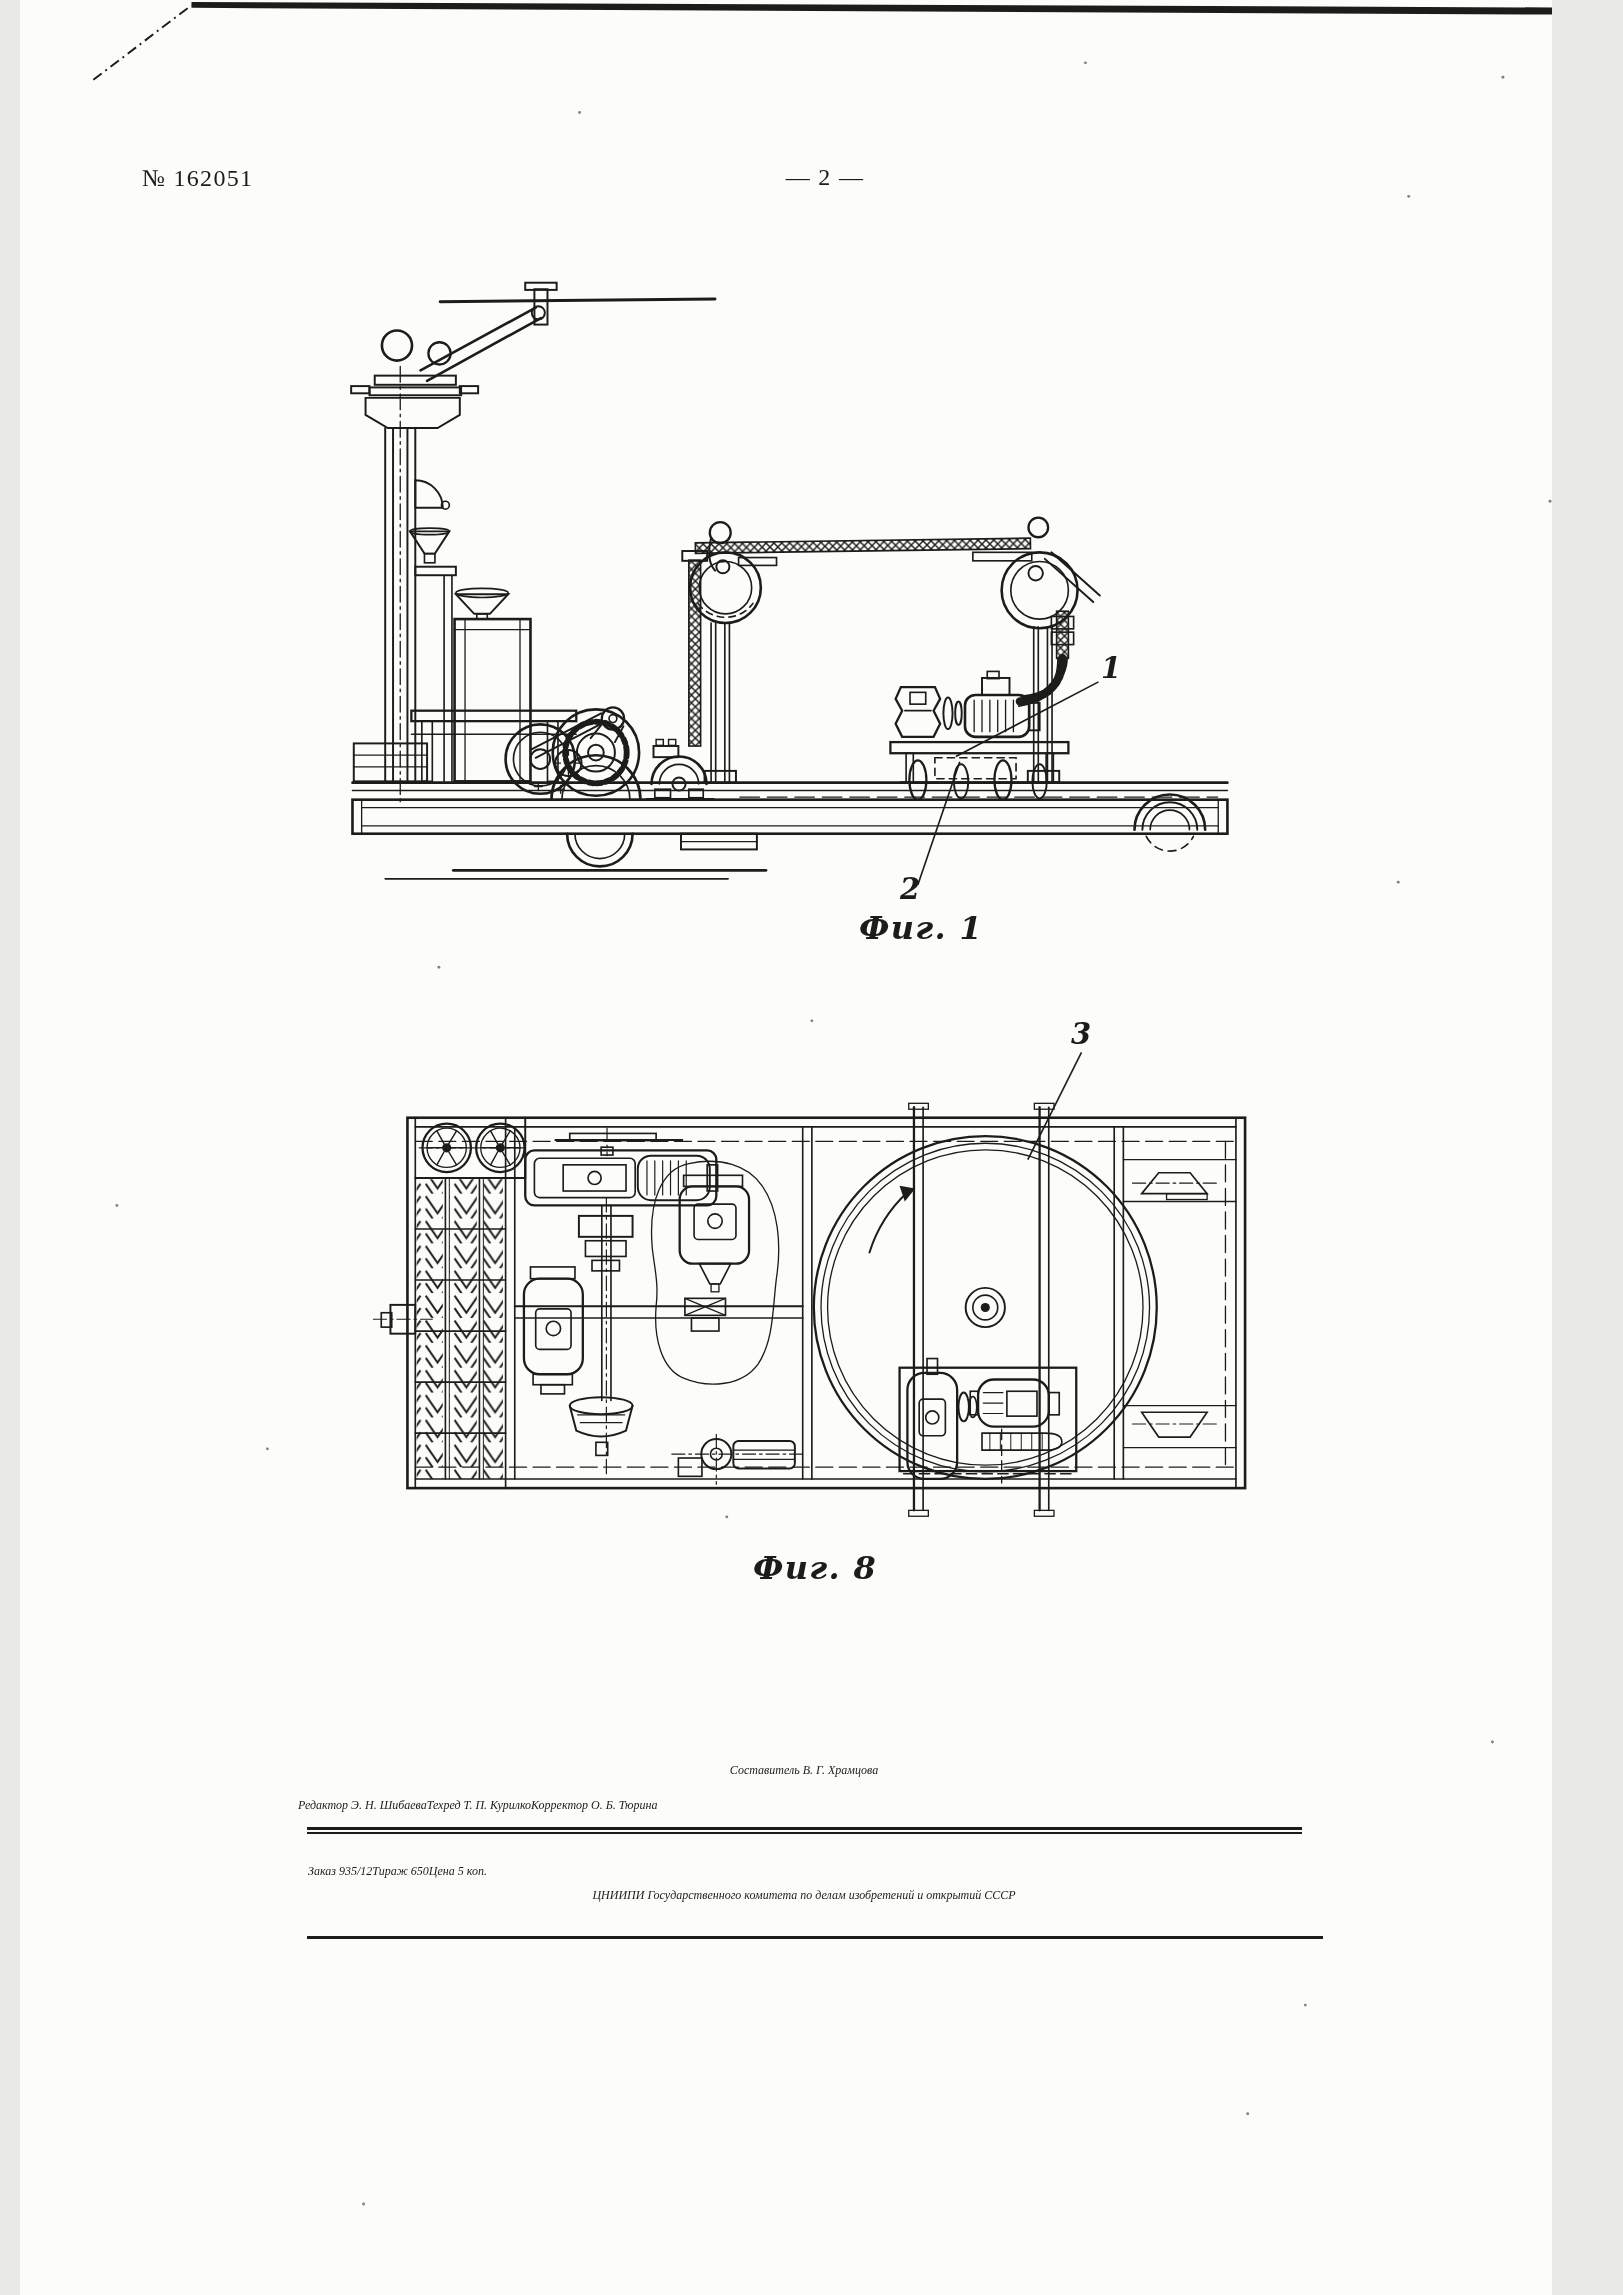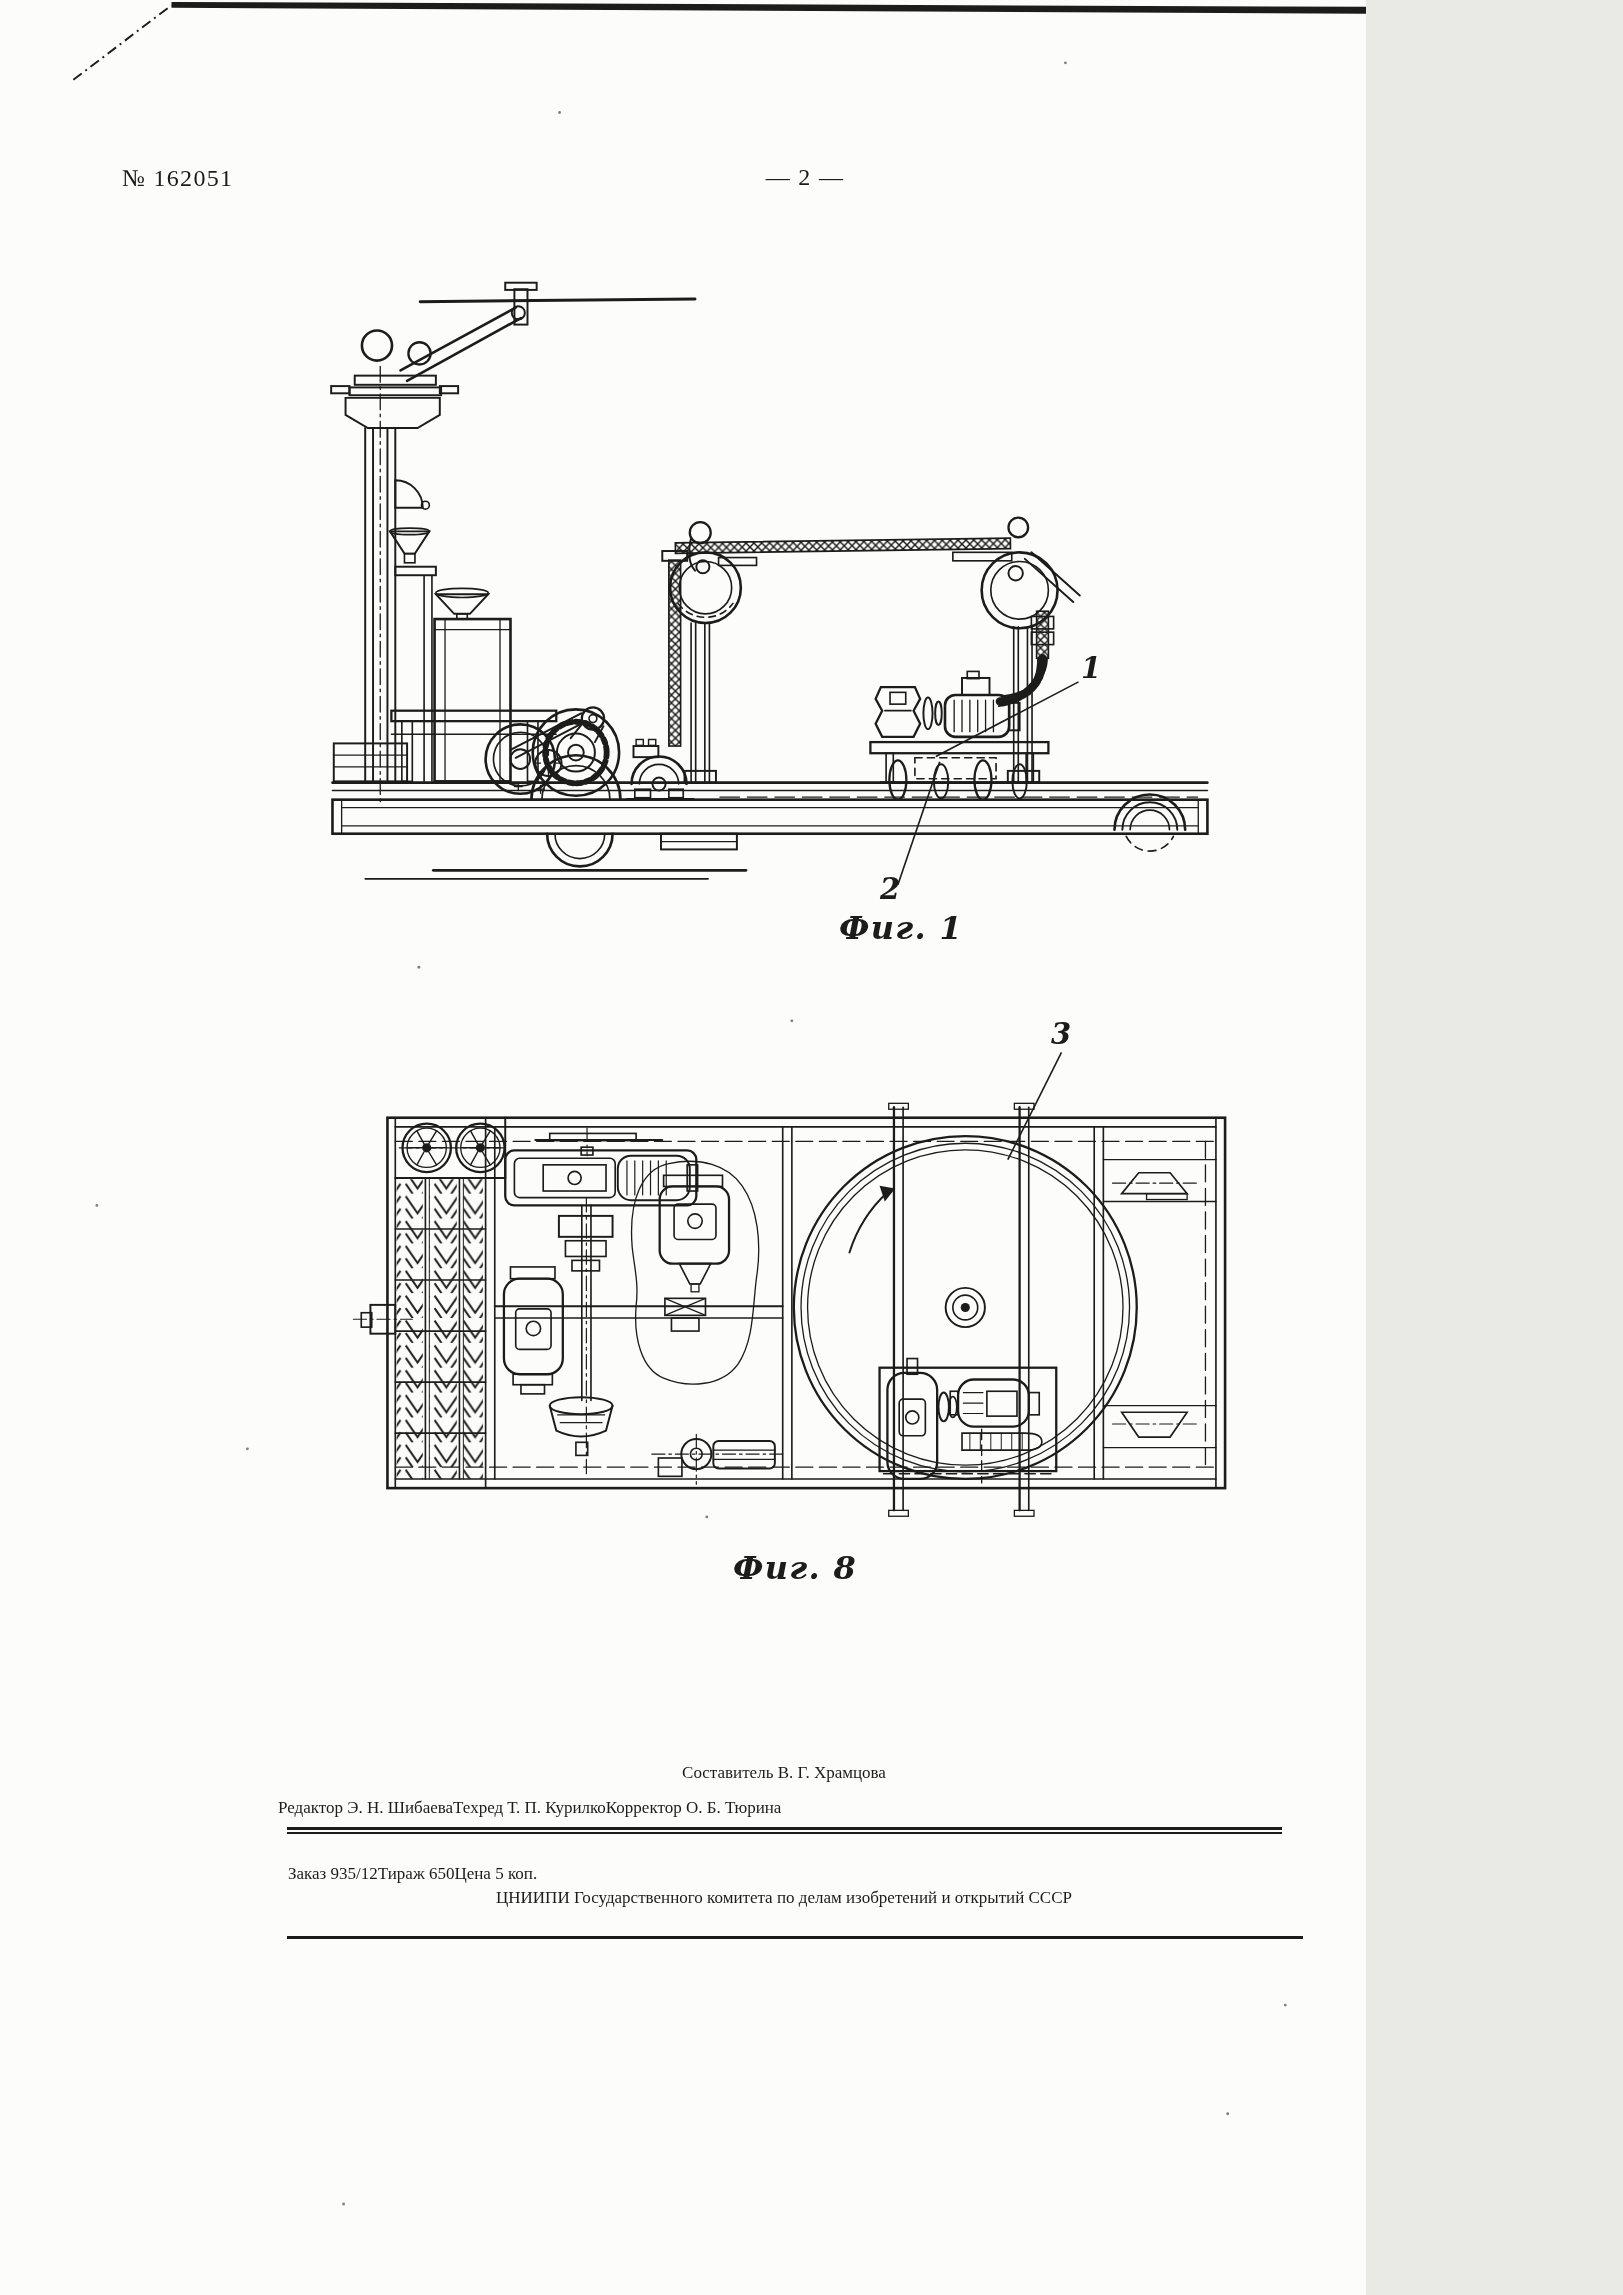--- a/index.html
+++ b/index.html
@@ -1,35 +1,36 @@
 <!DOCTYPE html>
 <html style="--ink: #1c1c1a; --paper: #fcfcfa;font-size:10.5px"><head>
 <meta charset="utf-8">
 <style>
   :root { --ink:#1c1c1a; --paper:#fcfcfa; }
   html,body { margin:0; padding:0; background:#e9e9e6; }
   #page {
-    position:relative; width:1366px; height:2295px;
+    position:relative; width:1532px; height:2295px;
     background:var(--paper); overflow:hidden; color:var(--ink);
     font-family:"Liberation Serif", serif;
+    margin-left:20px;
   }
   .abs { position:absolute; }
   svg { position:absolute; left:0; top:0; color:var(--ink); }
   .txt { position:absolute; color:var(--ink); white-space:nowrap; }
   .center { text-align:center; }
   .figcap {
     font-family:"DejaVu Serif", serif; font-style:italic; font-weight:bold;
     font-size:32px; letter-spacing:1.3px;text-align:right;
   }
   .figlabel {
     font-family:"DejaVu Serif", serif; font-style:italic; font-weight:bold;
     font-size:29px;
   }
   .header-num { font-size:24px; letter-spacing:1.3px; }
-  .imprint { font-size:17px; }
+  .imprint { font-size:12px;font-style:italic; }
   .row3 { display:flex; }
   .rule { background:var(--ink); }
 </style>
 </head>
 <body>
 
 <div id="page">
 
   <svg width="1623" height="2295" viewBox="0 0 2480 3507">
     <defs>

